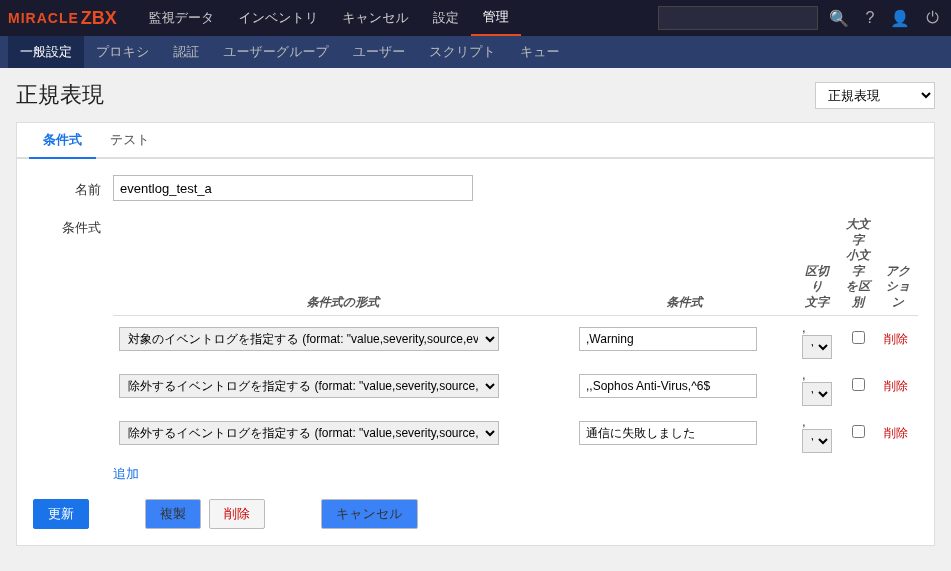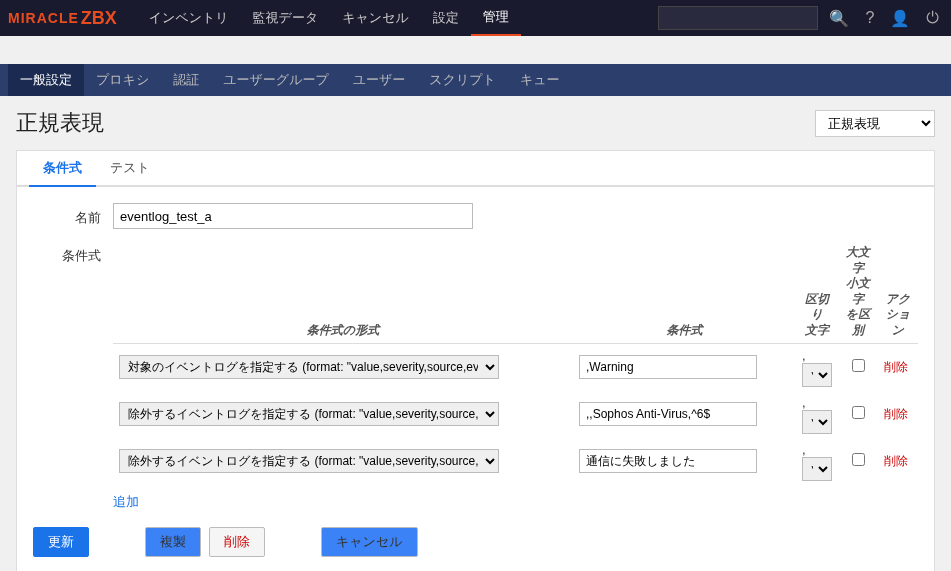--- a/index.html
+++ b/index.html
@@ -11,21 +11,21 @@
     .logo-text { color: #e94c1f; font-weight: bold; font-size: 14px; letter-spacing: 1px; }
     .logo-zbx { color: #e94c1f; font-size: 18px; font-weight: bold; margin-left: 2px; }
     .top-nav { display: flex; align-items: center; flex: 1; }
     .top-nav-item { color: #ccc; padding: 0 12px; cursor: pointer; font-size: 13px; height: 36px; display: flex; align-items: center; }
     .top-nav-item.active { color: #fff; border-bottom: 2px solid #e94c1f; }
     .top-right { display: flex; align-items: center; gap: 8px; margin-left: auto; }
     .search-box { background: #2a2a3e; border: 1px solid #444; color: #ccc; padding: 3px 8px; font-size: 12px; width: 160px; height: 24px; }
     .icon-btn { color: #aaa; cursor: pointer; font-size: 16px; padding: 0 4px; }
 
     
-    .sub-nav { background: #2c3e6b; display: flex; align-items: center; height: 32px; padding: 0 8px; margin-top: 28px; }
+    .sub-nav { background: #2c3e6b; display: flex; align-items: center; height: 32px; padding: 0 8px; }
     .sub-nav-item { color: #bbb; padding: 0 12px; cursor: pointer; font-size: 13px; height: 32px; display: flex; align-items: center; }
     .sub-nav-item.active { color: #fff; background: #1a2a50; }
 
     
     .main { padding: 12px 16px; }
     .page-header { display: flex; justify-content: space-between; align-items: center; margin-bottom: 12px; }
     .page-title { font-size: 22px; font-weight: normal; color: #222; }
     .page-dropdown select { padding: 4px 8px; font-size: 13px; border: 1px solid #ccc; background: #fff; min-width: 120px; }
 
     
@@ -65,22 +65,22 @@
   </style>
 </head>
 <body>
 
 <div class="top-bar">
   <div class="logo">
     <span class="logo-text">MIRACLE</span>
     <span class="logo-zbx">ZBX</span>
   </div>
   <nav class="top-nav">
+    <span class="top-nav-item">監視データ</span>
     <span class="top-nav-item">インベントリ</span>
-    <span class="top-nav-item">監視データ</span>
     <span class="top-nav-item">キャンセル</span>
     <span class="top-nav-item">設定</span>
     <span class="top-nav-item active">管理</span>
   </nav>
   <div class="top-right">
     <input class="search-box" type="text" style="">
     <span class="icon-btn">🔍</span>
     <span class="icon-btn">?</span>
     <span class="icon-btn">👤</span>
     <span class="icon-btn">⏻</span>

